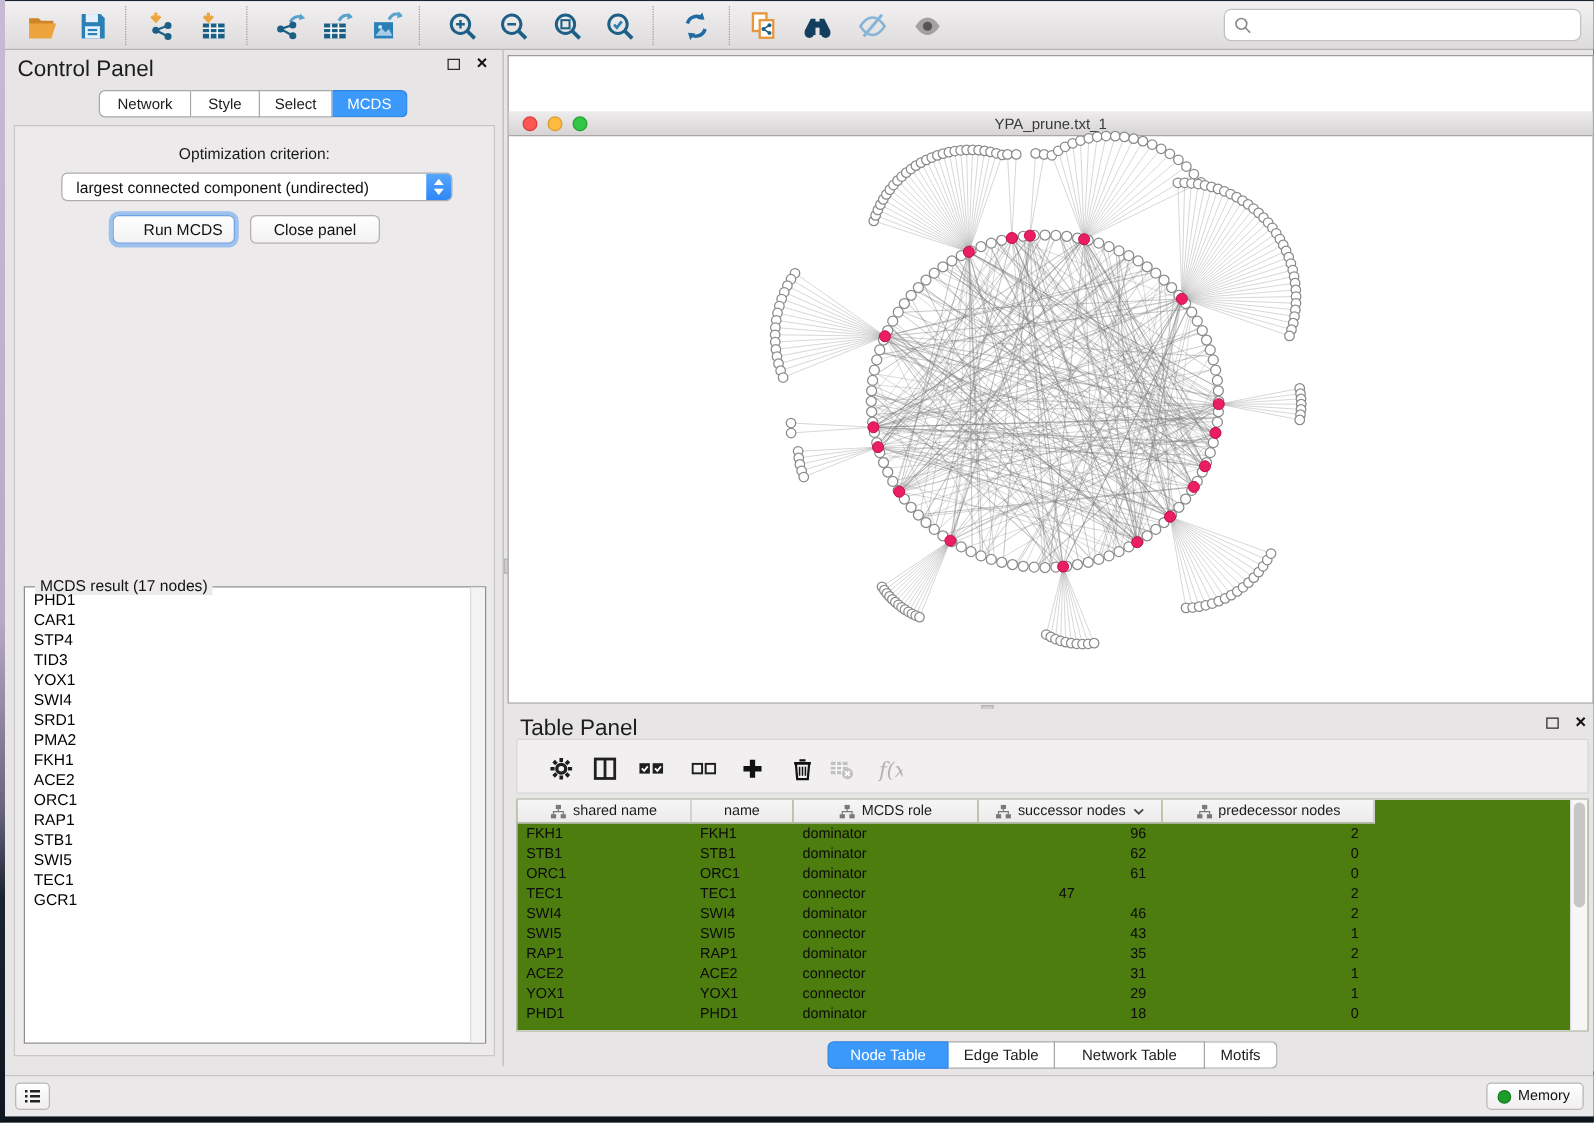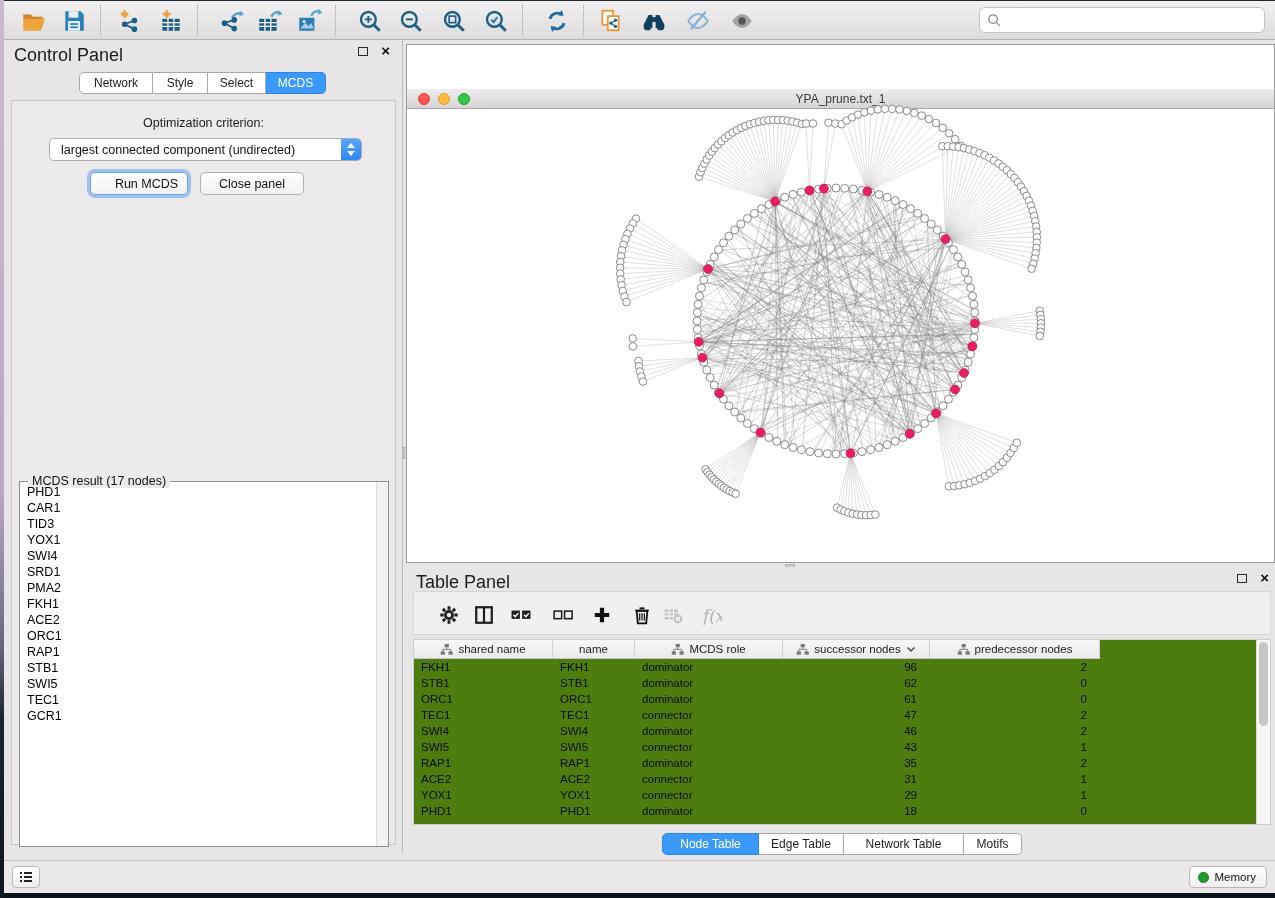--- a/index.html
+++ b/index.html
@@ -41,21 +41,21 @@
   .dropdown { position:absolute; left:37px; top:37px; width:313px; height:23px; background:#fff;
               border:1px solid #aeacac; border-radius:5px; }
   .dropdown .dd-text { position:absolute; left:11px; top:4px; font-size:12.5px; color:#111; }
   .dd-stepper { position:absolute; right:0; top:0; width:20px; height:21px; border-radius:0 4px 4px 0;
                 background:linear-gradient(180deg,#54a7fd,#2e87f7); }
   .dd-stepper .up { position:absolute; left:6px; top:4px; width:0; height:0; border-left:4px solid transparent; border-right:4px solid transparent; border-bottom:5px solid #fff; }
   .dd-stepper .down { position:absolute; left:6px; bottom:4px; width:0; height:0; border-left:4px solid transparent; border-right:4px solid transparent; border-top:5px solid #fff; }
   .cp-btn { position:absolute; top:71px; height:23px; background:linear-gradient(180deg,#ffffff,#f3f1f1);
             border:1px solid #b3b1b1; border-radius:5px; font-size:12.5px; color:#111; font-family:inherit; cursor:pointer; }
   .cp-btn.focused { box-shadow:0 0 0 3px rgba(94,158,240,.55); border-color:#6ea3e6;padding-left:15px; }
-  .result-box { position:absolute; left:7px; top:380px; width:370px; height:366px; background:#fff;
+  .result-box { position:absolute; left:7px; top:368px; width:370px; height:366px; background:#fff;
                 border:1px solid #8f8d8d; }
   .result-legend { position:absolute; left:8px; top:-8px; background:#eceaea; padding:0 4px; font-size:12.5px; color:#111; }
   .result-list { position:absolute; left:0; top:2px; width:355px; height:360px; overflow:hidden; }
   .result-item { font-size:12.5px; color:#000; line-height:16px; padding-left:7px; }
   .list-scroll { position:absolute; right:0; top:0; width:12px; height:100%; background:#f3f3f3; border-left:1px solid #dcdcdc; }
 
   .v-handle { position:absolute; left:399px; top:446px; width:4px; height:12px; background:#cfcdcd; border:1px solid #b5b3b3; }
 
   
   .network-window { position:absolute; left:402px; top:43px; width:869px; height:519px; background:#fff; border:1px solid #9c9a9a; }
@@ -267,20 +267,21 @@
               <span class="down"></span>
             </span>
         </div>
         <button class="cp-btn focused" style="left:78px; width:98px;">Run MCDS</button>
         <button class="cp-btn" style="left:188px; width:104px;">Close panel</button>
         <div class="result-box">
           <span class="result-legend">MCDS result (17 nodes)</span>
           <div class="result-list" id="mcds-list">
               <div class="result-item">PHD1</div>
               <div class="result-item">CAR1</div>
+              <div class="result-item">STP4</div>
               <div class="result-item">TID3</div>
               <div class="result-item">YOX1</div>
               <div class="result-item">SWI4</div>
               <div class="result-item">SRD1</div>
               <div class="result-item">PMA2</div>
               <div class="result-item">FKH1</div>
               <div class="result-item">ACE2</div>
               <div class="result-item">ORC1</div>
               <div class="result-item">RAP1</div>
               <div class="result-item">STB1</div>
@@ -1135,21 +1136,21 @@
               <div class="td" style="width: 139px;">ORC1</div>
               <div class="td" style="width: 82px;">ORC1</div>
               <div class="td" style="width: 148px;">dominator</div>
               <div class="td num" style="width: 147px;">61</div>
               <div class="td num" style="width: 170px;">0</div>
             </div>
             <div class="tr">
               <div class="td" style="width: 139px;">TEC1</div>
               <div class="td" style="width: 82px;">TEC1</div>
               <div class="td" style="width: 148px;">connector</div>
-              <div class="td num" style="width: 147px;">47</div>
+              <div class="td num" style="width: 147px; text-align: center;">47</div>
               <div class="td num" style="width: 170px;">2</div>
             </div>
             <div class="tr">
               <div class="td" style="width: 139px;">SWI4</div>
               <div class="td" style="width: 82px;">SWI4</div>
               <div class="td" style="width: 148px;">dominator</div>
               <div class="td num" style="width: 147px;">46</div>
               <div class="td num" style="width: 170px;">2</div>
             </div>
             <div class="tr">

